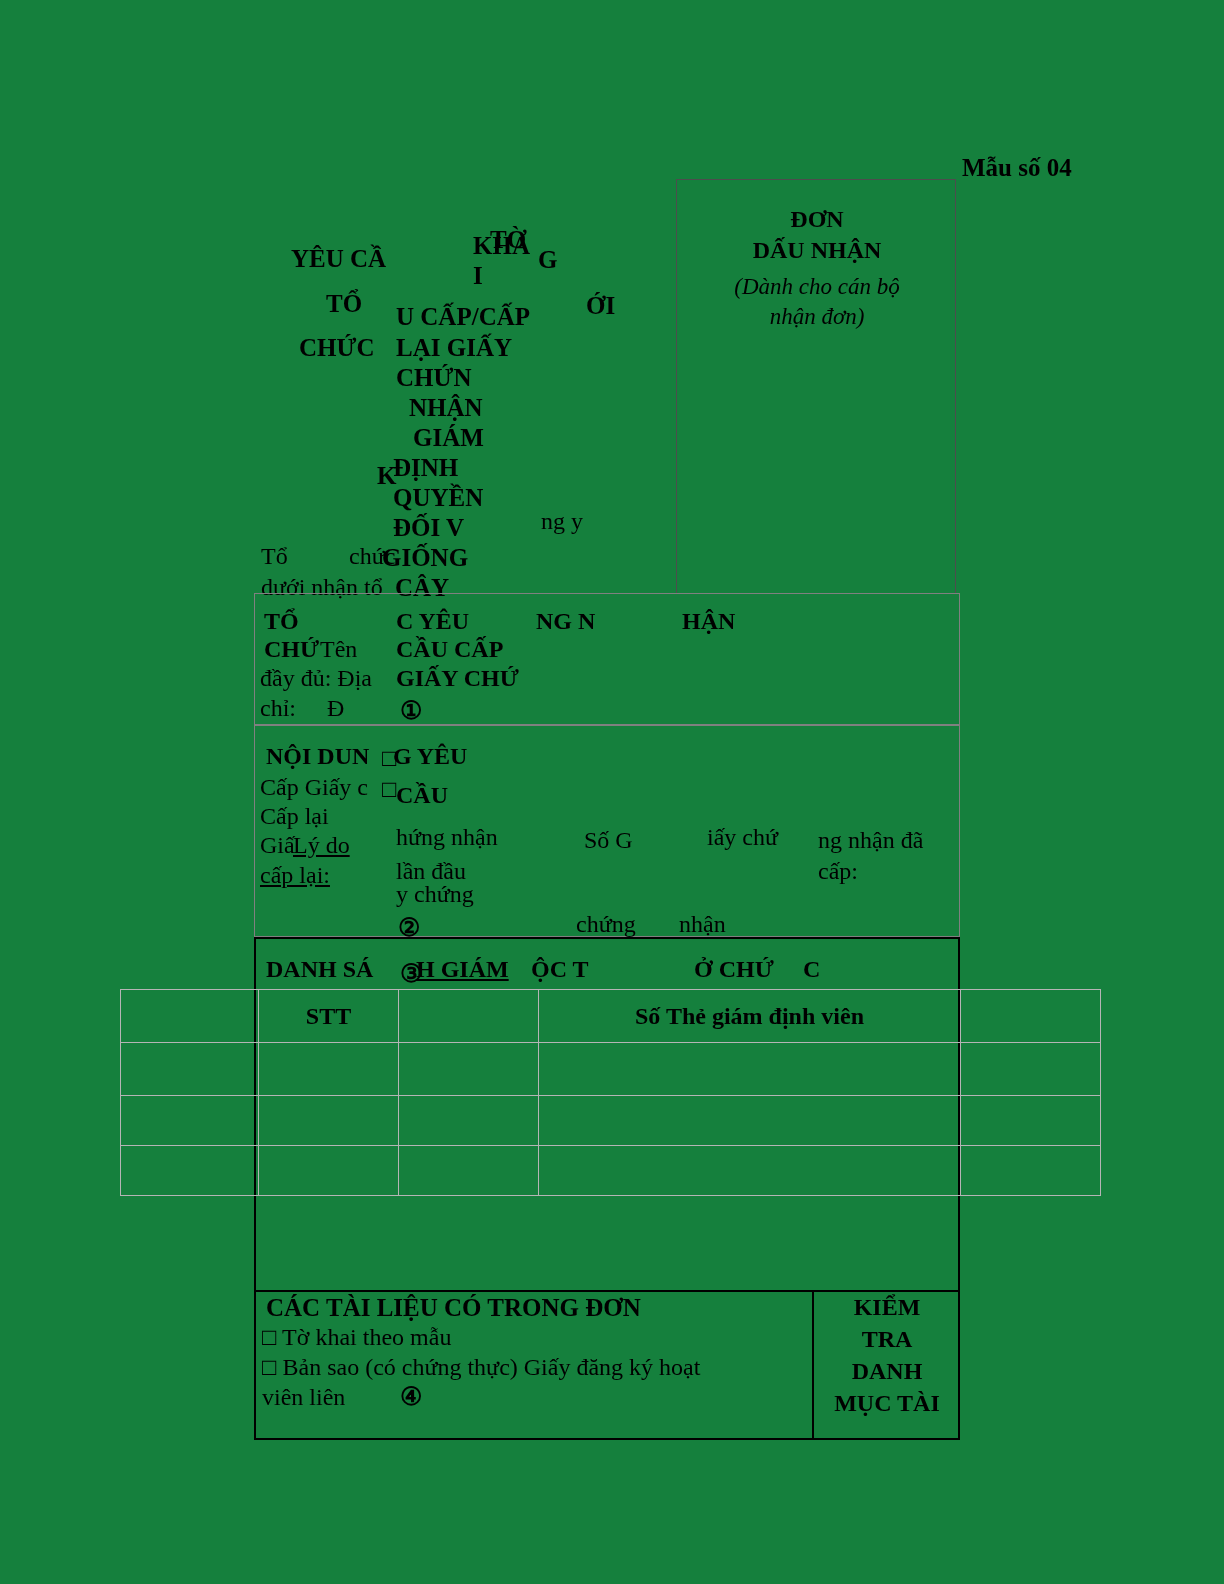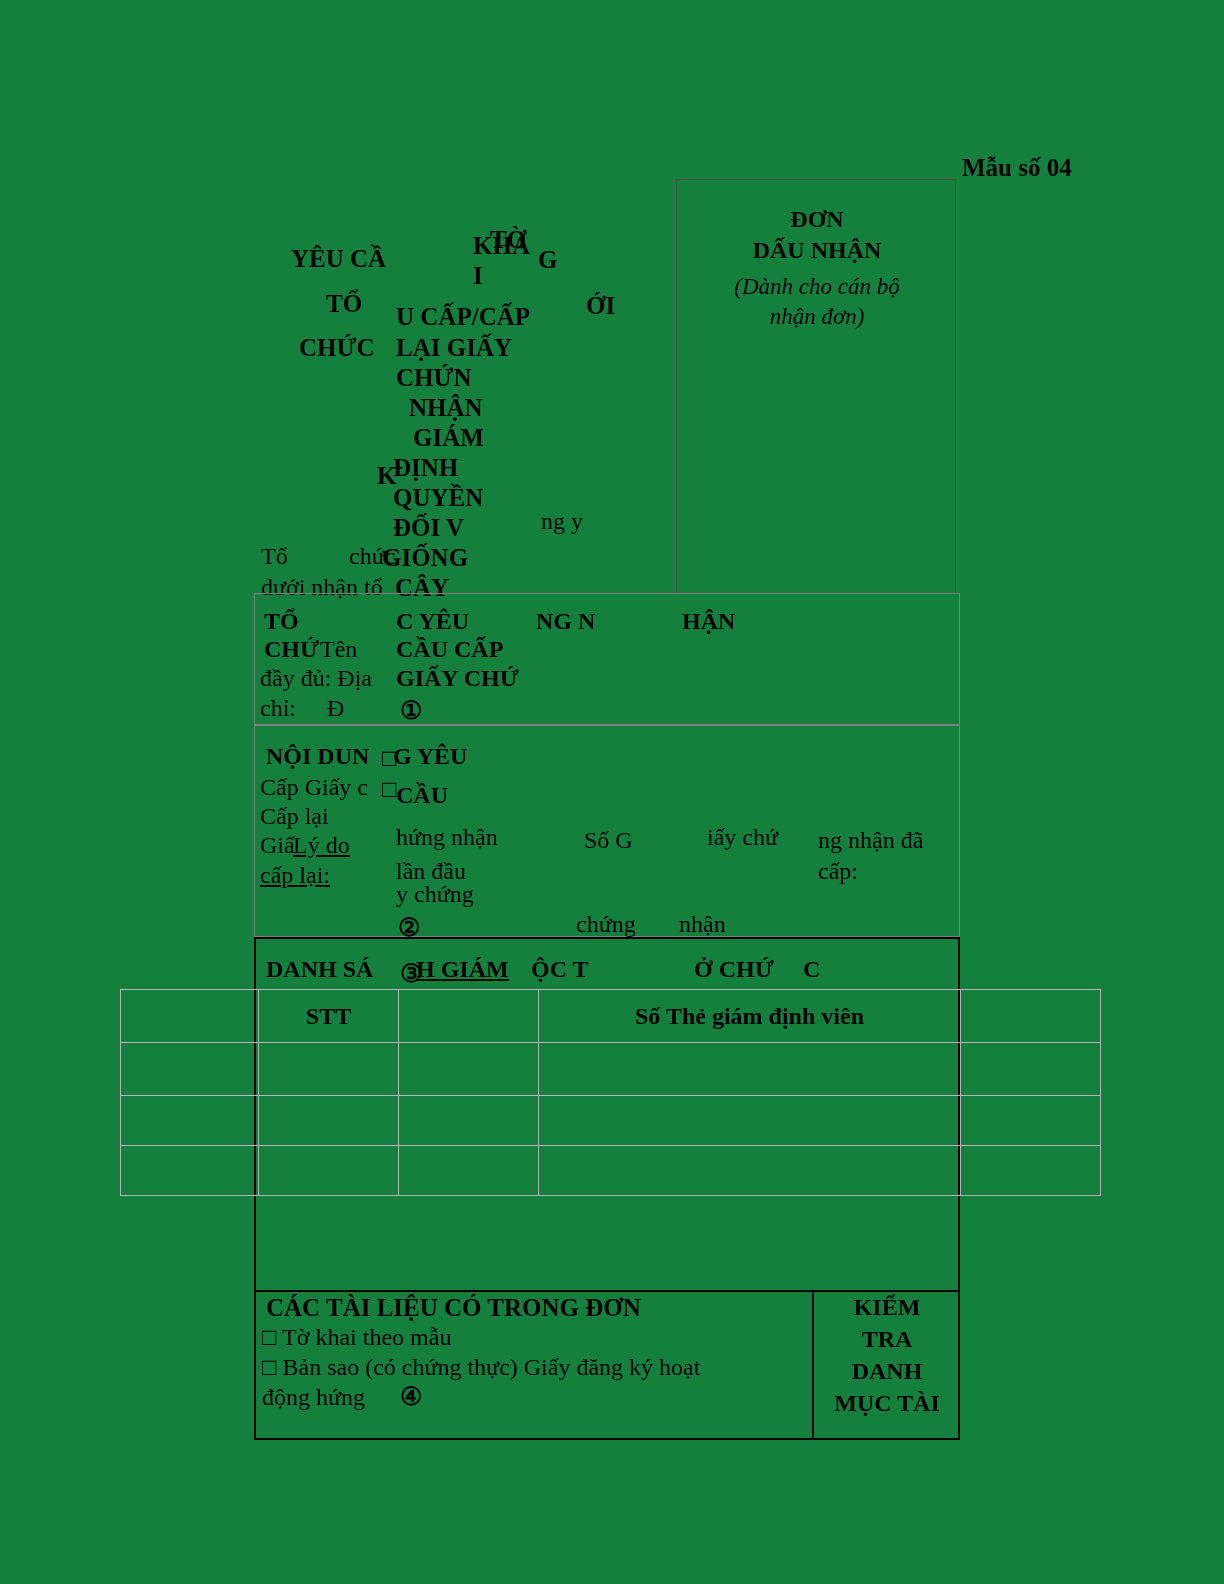--- a/index.html
+++ b/index.html
@@ -258,21 +258,21 @@
       </tbody>
   </table>
 
   <div class="abs" id="sec-docs"></div>
   <div class="abs" id="docs-divider"></div>
 
   <div class="abs" id="docs-title">CÁC TÀI LIỆU CÓ TRONG ĐƠN</div>
   <div id="docs-lines">
       <div class="abs docs-line" style="left: 262px; top: 1324px;">□ Tờ khai theo mẫu</div>
       <div class="abs docs-line" style="left: 262px; top: 1354px;">□ Bản sao (có chứng thực) Giấy đăng ký hoạt</div>
-      <div class="abs docs-line" style="left: 262px; top: 1384px;">động hứng</div>
+      <div class="abs docs-line" style="left: 262px; top: 1384px;">viên liên</div>
     </div>
   <div class="abs circ" style="left:400px; top:1382px;">④</div>
 
   <div class="abs" id="kiem-tra">
     <div>KIỂM</div>
     <div>TRA</div>
     <div>DANH</div>
     <div>MỤC TÀI</div>
   </div>
 

